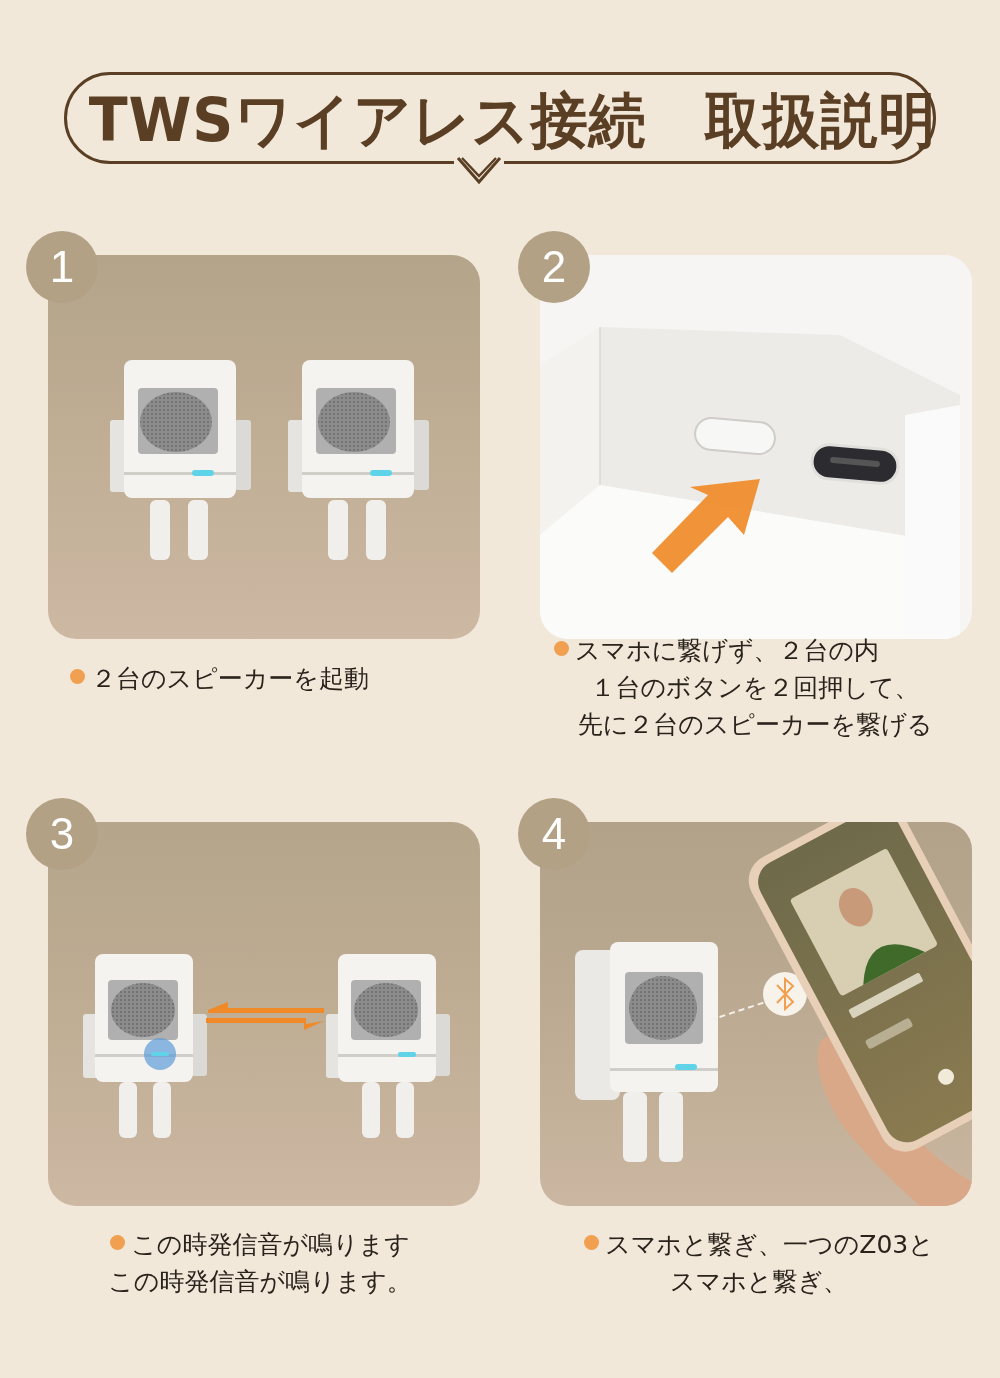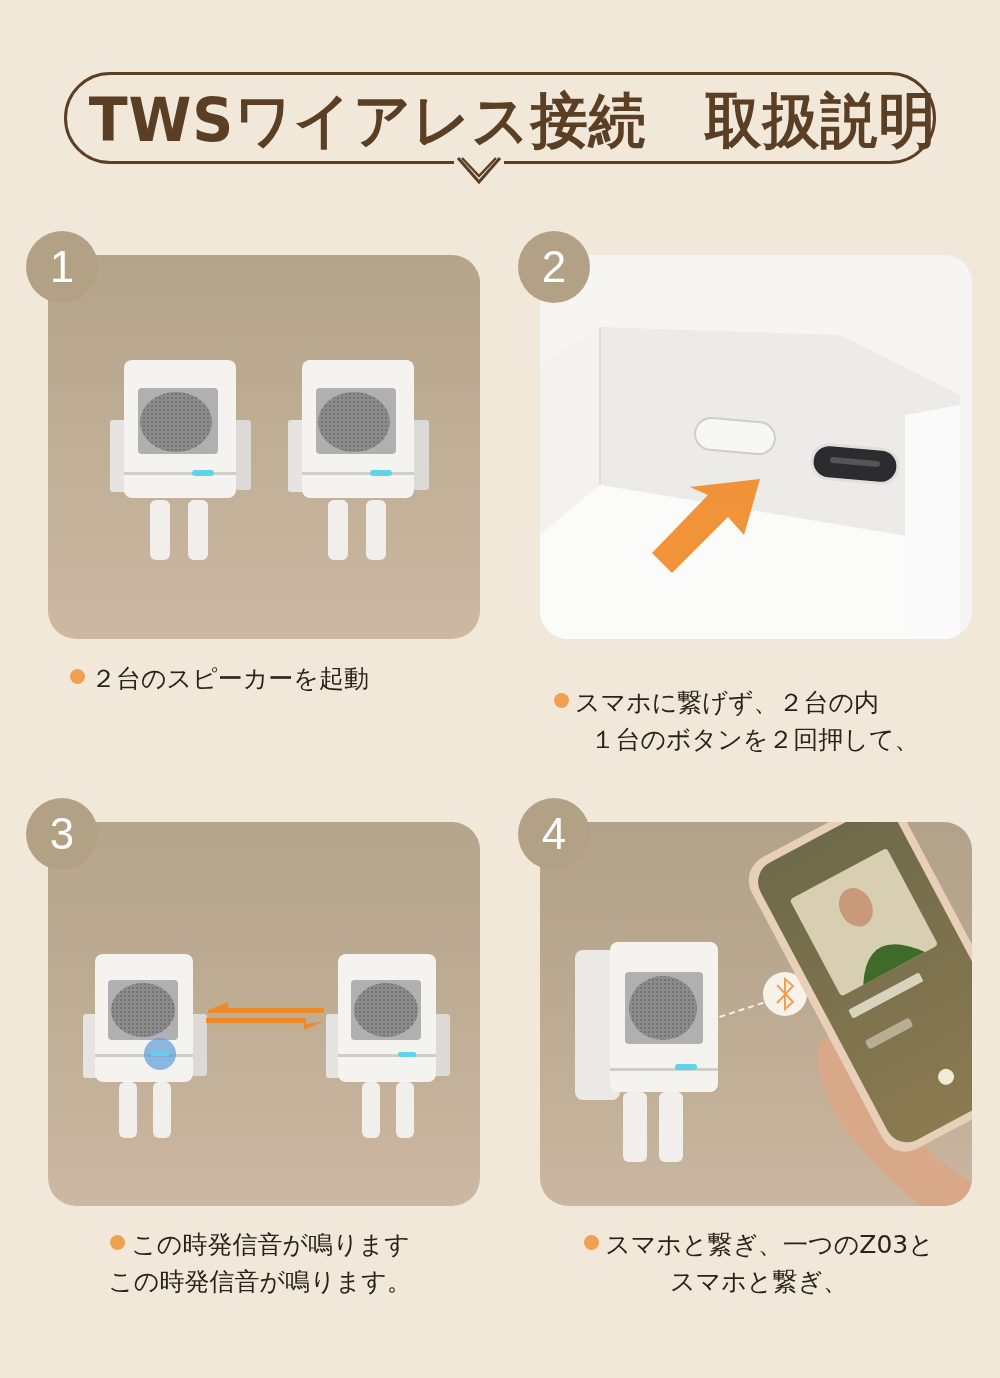--- a/index.html
+++ b/index.html
@@ -146,23 +146,24 @@
 
     <rect x="272" y="192" width="86" height="34" rx="17" fill="#2c2c30" stroke="#e0dfdc" stroke-width="3" transform="rotate(5 315 209)"></rect>
     <rect x="290" y="204" width="50" height="6" rx="3" fill="#555" transform="rotate(5 315 207)"></rect>
 
     <g opacity="0.92">
       <polygon points="112,298 168,240 150,232 220,224 204,280 188,262 132,318" fill="#f08a28"></polygon>
     </g>
   </svg>
 </div>
 <div class="badge" style="left:518px; top:231px;">2</div>
-<div class="caption" style="left:540px; top:684px; width:430px;">
+<div class="caption" style="left:540px; top:632px; width:430px;">
   <span class="caption-line" style="text-align:left; padding-left:14px;"><span class="bullet"></span><span>スマホに繋げず、２台の内</span></span>
   <span class="caption-line">１台のボタンを２回押して、</span>
+  <span class="caption-line">先に２台のスピーカーを繋げる</span>
 </div>
 
 <div class="card c3">
   <svg width="432" height="384" viewBox="0 0 432 384">
     <defs>
       <pattern id="mesh3" width="4" height="4" patternUnits="userSpaceOnUse">
         <rect width="4" height="4" fill="#8c8c8c"></rect>
         <circle cx="2" cy="2" r="1" fill="#6a6a6a"></circle>
       </pattern>
     </defs>

